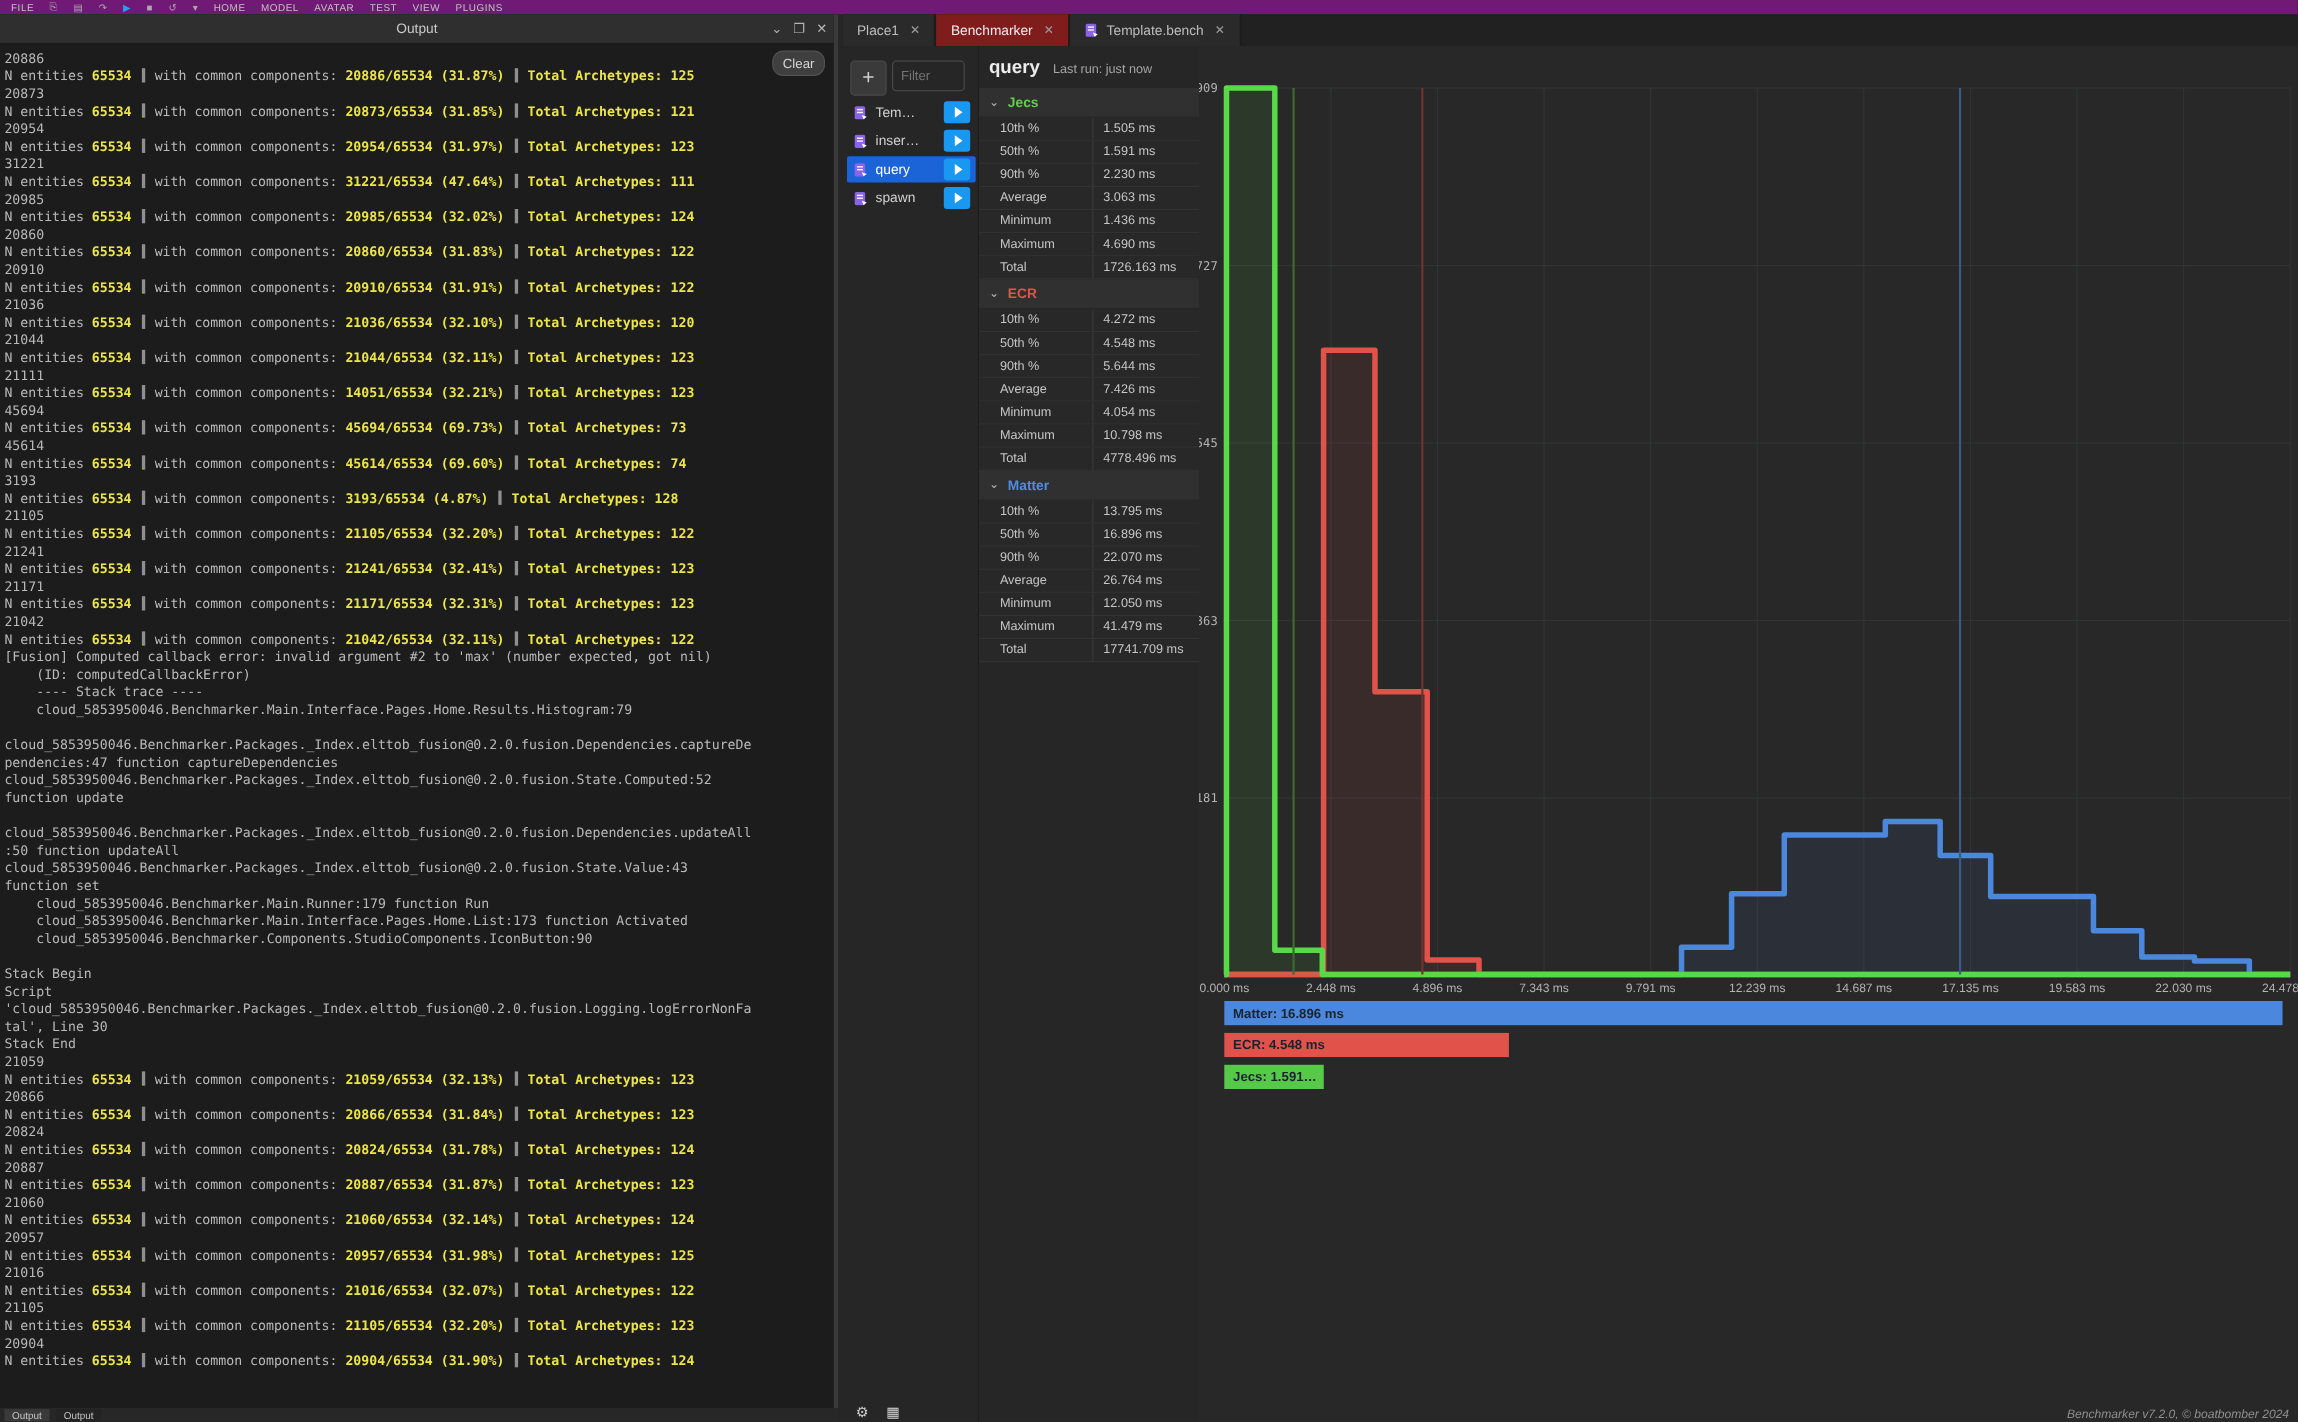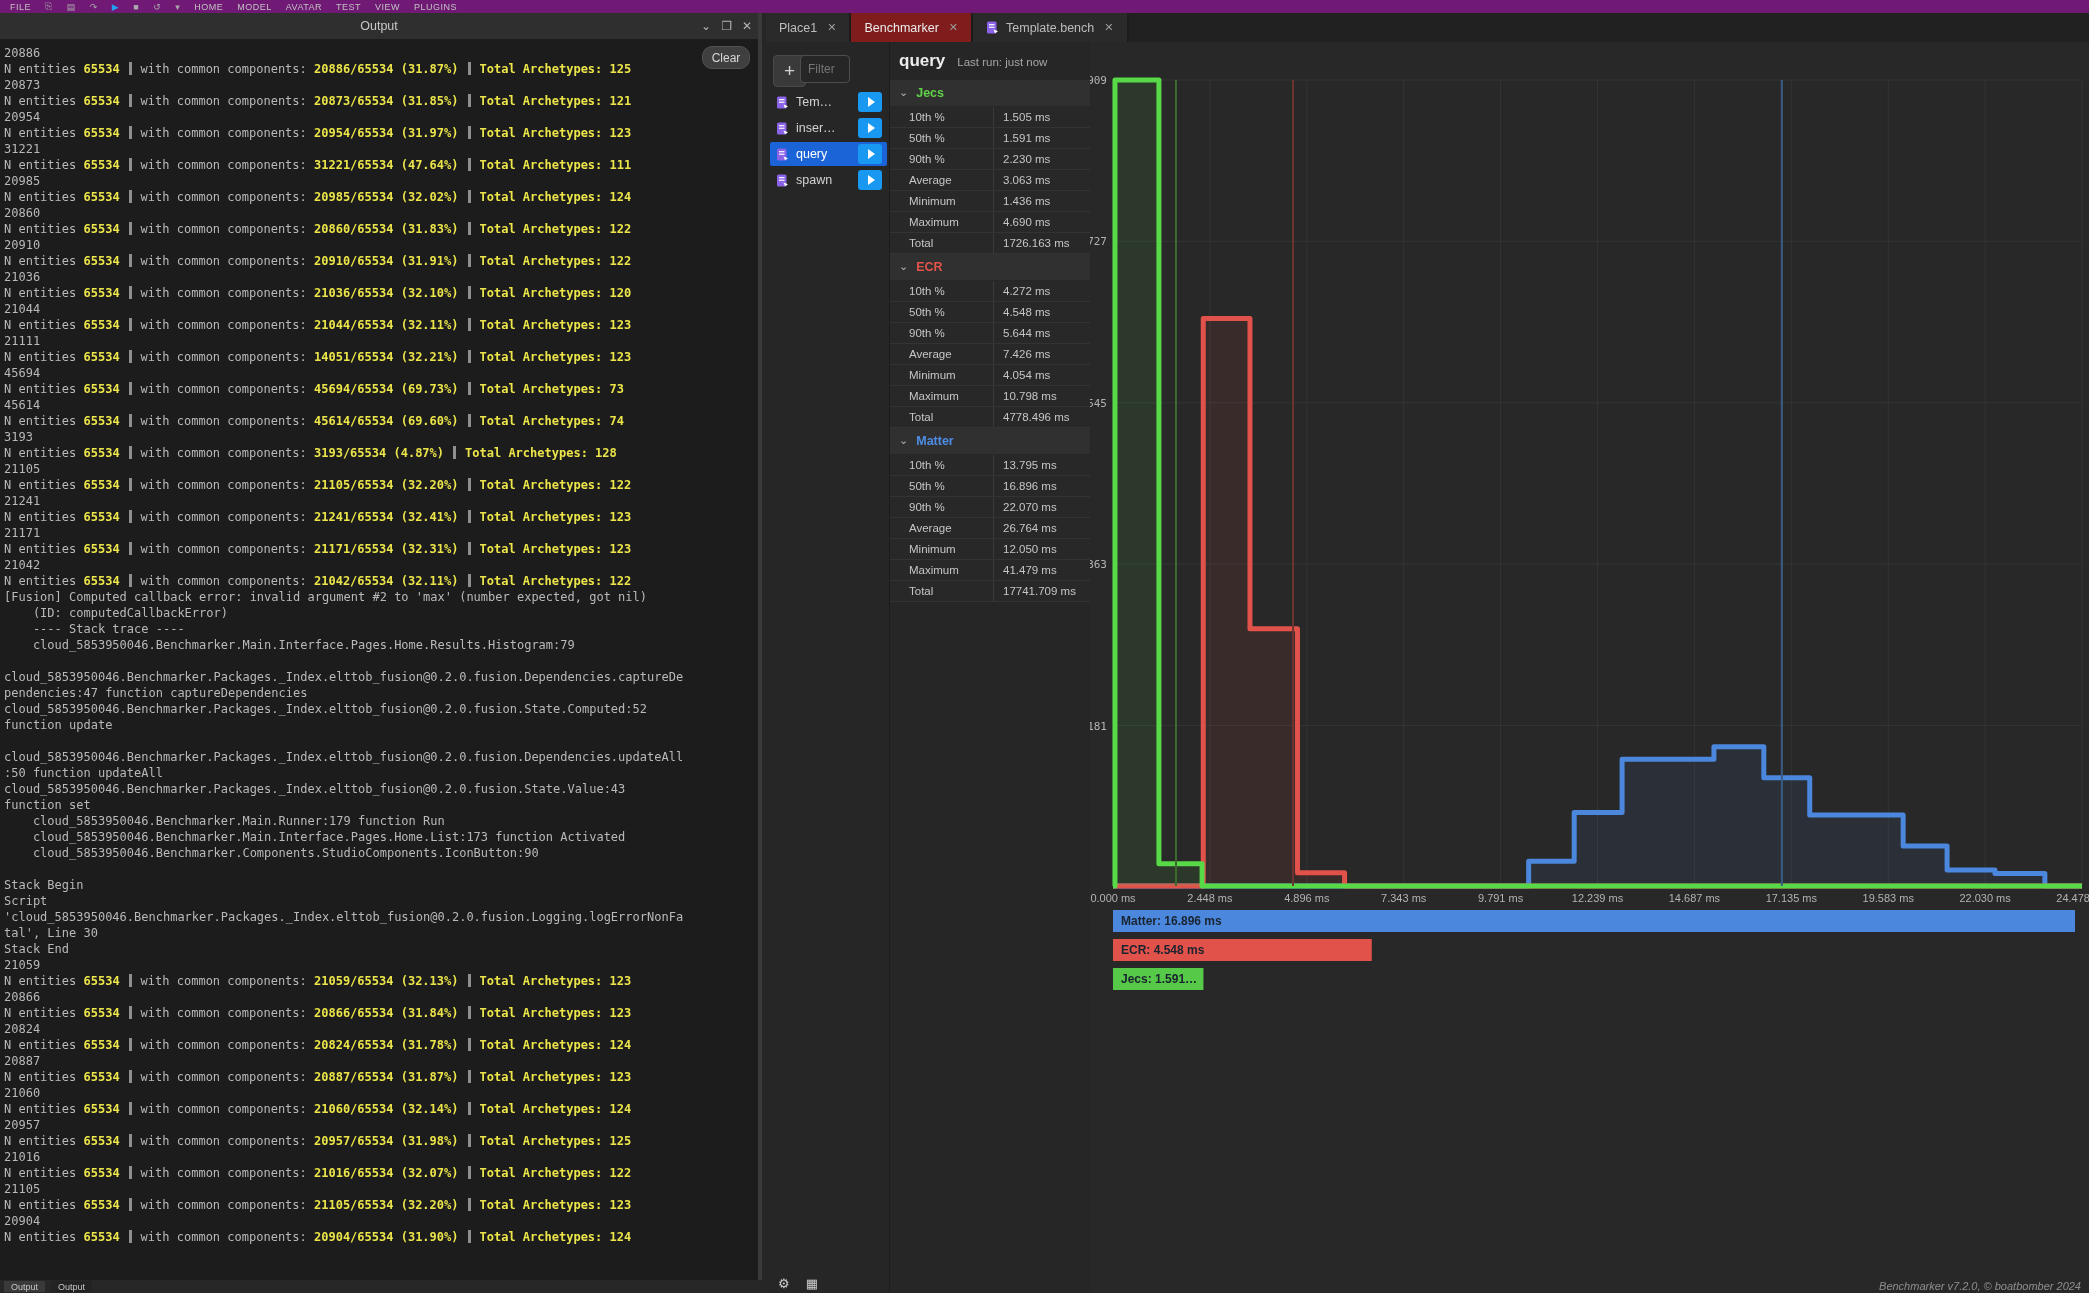--- a/index.html
+++ b/index.html
@@ -35,21 +35,21 @@
   .tabbar{position:absolute;left:766px;top:13px;right:0;height:29px;background:#212121;display:flex;align-items:stretch;}
   .tab{display:flex;align-items:center;gap:7px;padding:0 13px;background:#2a2a2a;color:#bdbdbd;font-size:12.5px;
        border-right:2px solid #1c1c1c;}
   .tab.active{background:#7f1d1d;color:#ececec;}
   .tab .x{color:#9b9b9b;font-size:11px;margin-left:3px;}
   .script-icon{width:13px;height:13px;flex:none;}
   
   .bench-panel{position:absolute;left:766px;top:42px;width:124px;bottom:0;background:#262626;border-right:1px solid #1d1d1d;box-sizing:border-box;}
   .add-btn{position:absolute;left:7px;top:13px;width:31px;height:30px;background:#3a3a3a;border:1px solid #4a4a4a;border-radius:4px;
            color:#cfcfcf;font-size:19px;display:flex;align-items:center;justify-content:center;}
-  .filter-input{position:absolute;left:34px;top:13px;width:50px;height:28px;background:#262626;border:1px solid #4e4e4e;border-radius:4px;
+  .filter-input{position:absolute;left:45px;top:13px;width:66px;height:28px;background:#262626;border:1px solid #4e4e4e;border-radius:4px;
                 color:#9a9a9a;font-size:12px;padding:0 7px;box-sizing:border-box;font-family:"Liberation Sans",sans-serif;outline:none;}
   .bench-list{position:absolute;left:0;top:46px;width:100%;}
   .bench-item{position:relative;height:24px;margin:2px 2px 2px 4px;display:flex;align-items:center;gap:7px;
               padding-left:6px;color:#d2d2d2;font-size:12.5px;border-radius:2px;}
   .bench-item.sel{background:#1b64d8;color:#fff;}
   .play-btn{position:absolute;right:5px;top:2px;width:24px;height:20px;background:#1898f0;border-radius:3px;
             display:flex;align-items:center;justify-content:center;}
   .play-btn .tri{width:0;height:0;border-left:7px solid #fff;border-top:5px solid transparent;border-bottom:5px solid transparent;margin-left:2px;}
   .panel-foot-icons{position:absolute;left:12px;bottom:2px;display:flex;gap:16px;color:#cdcdcd;font-size:13px;}
   

